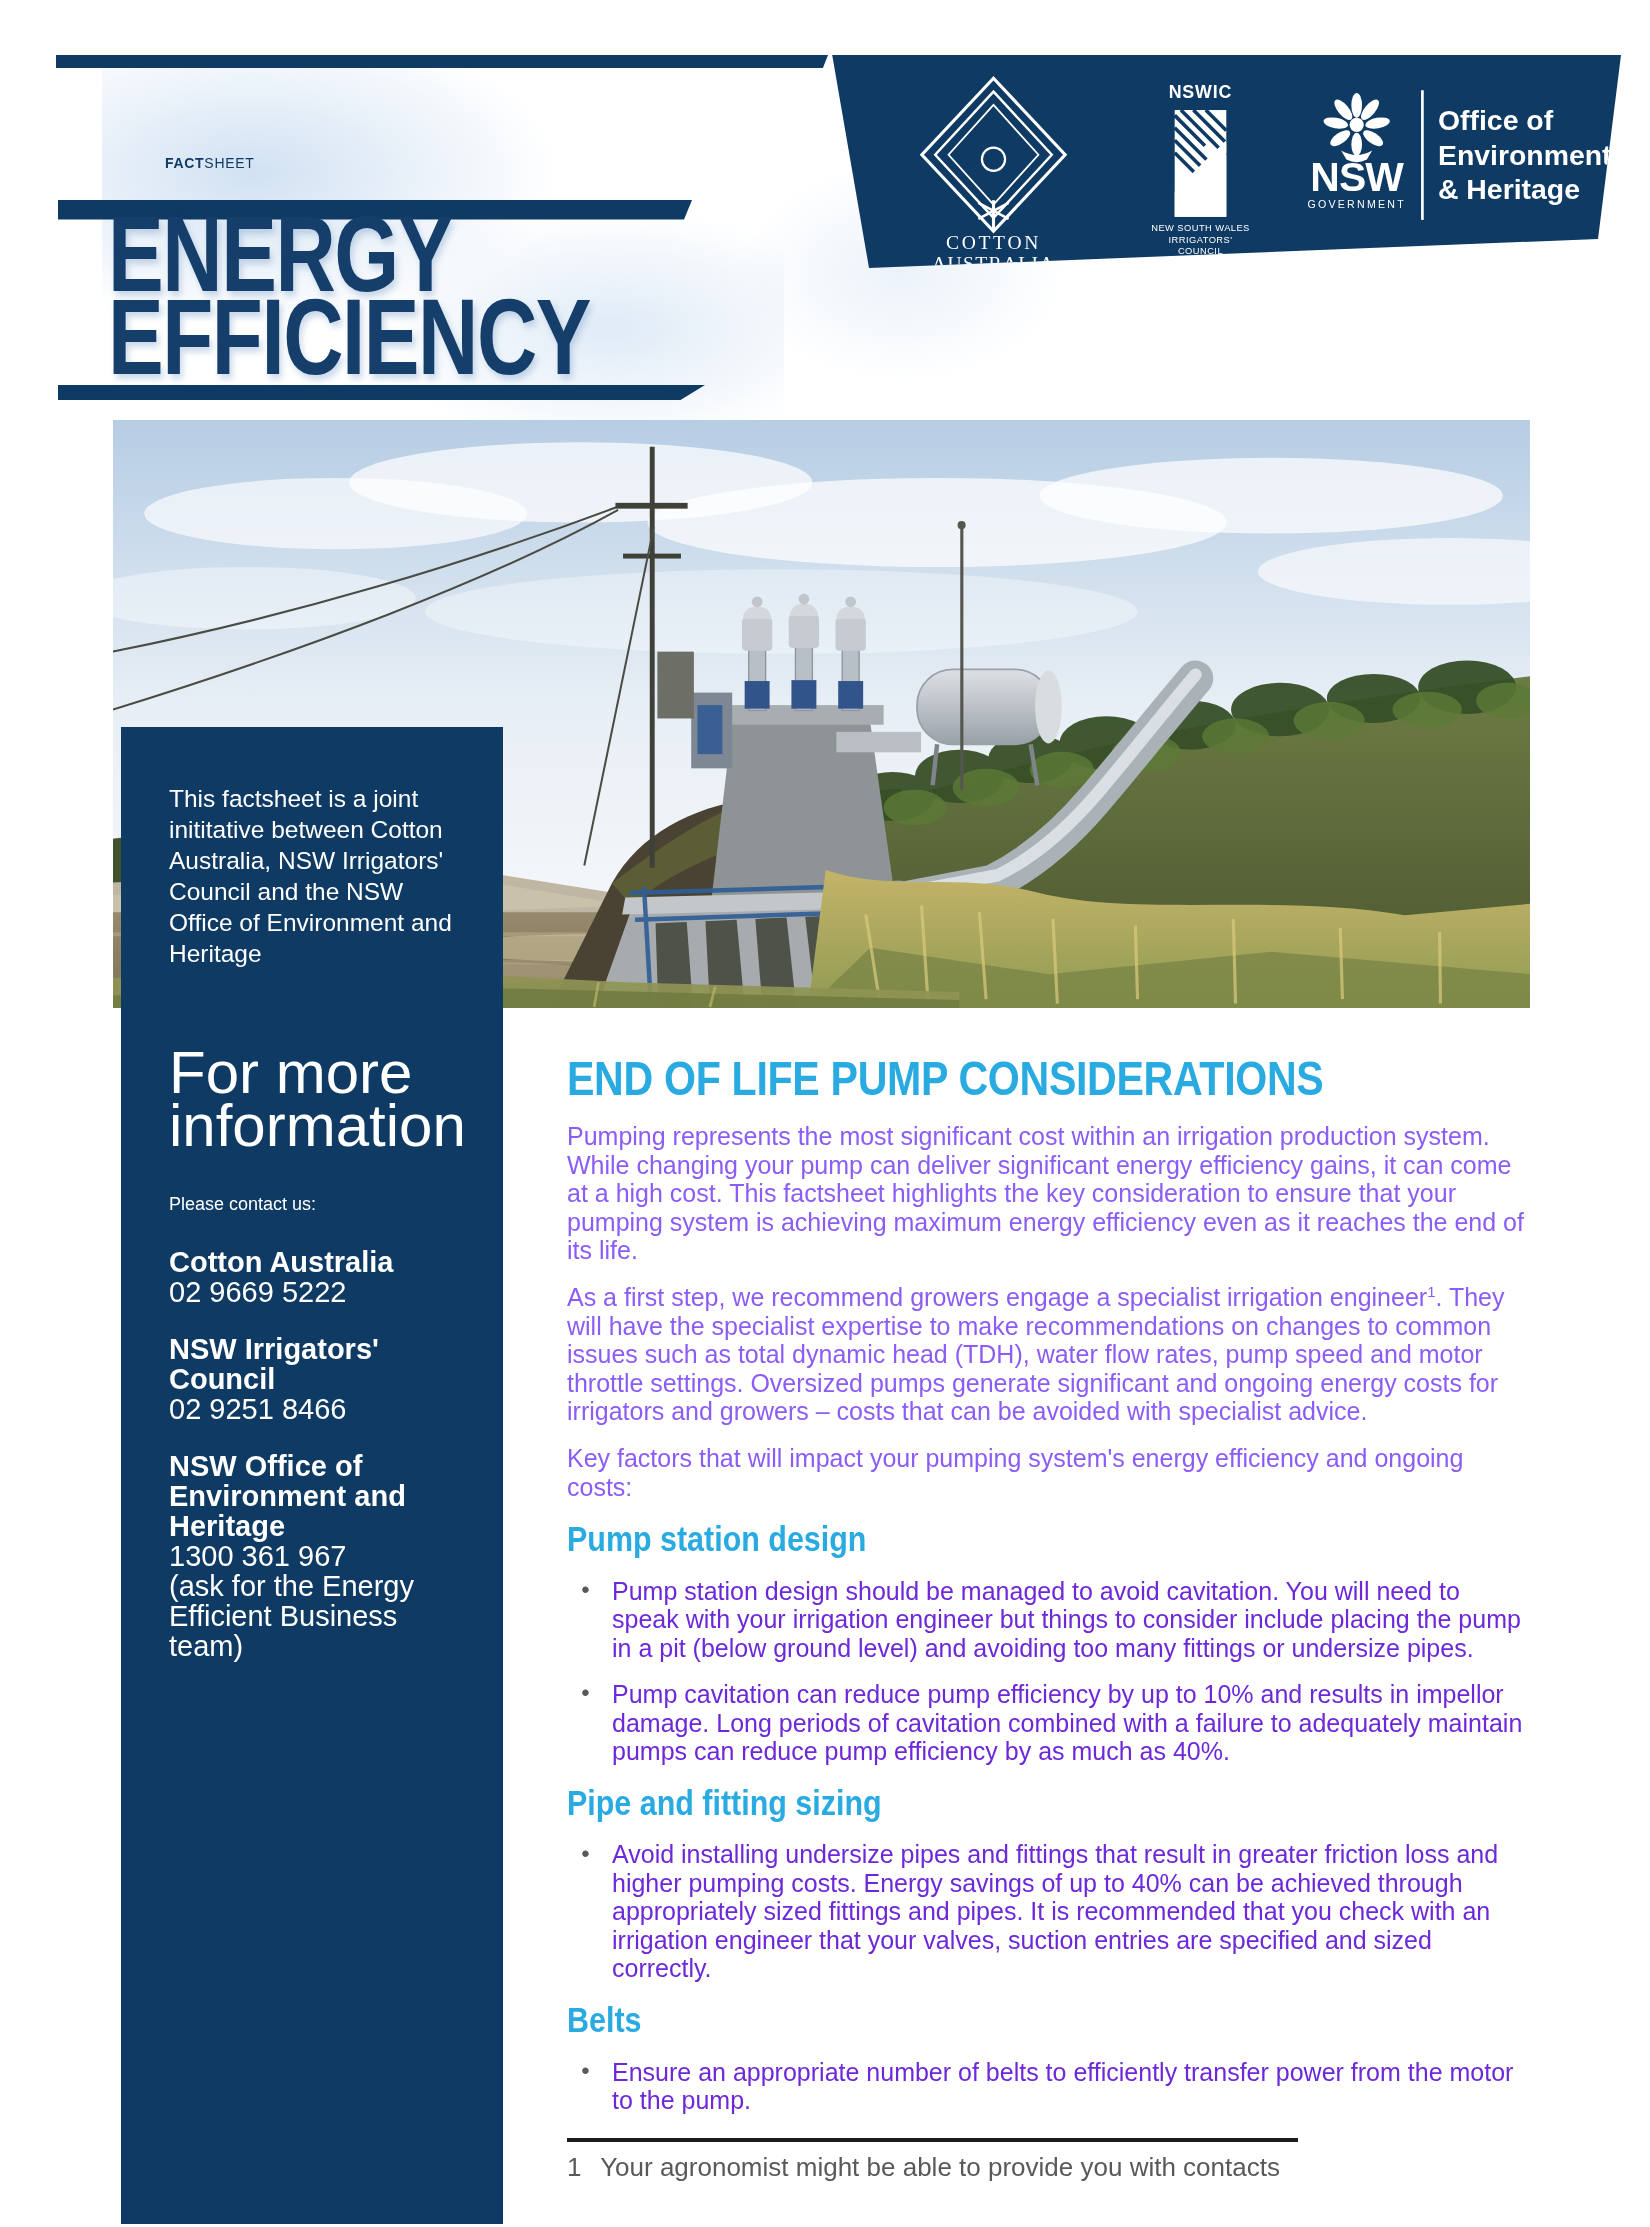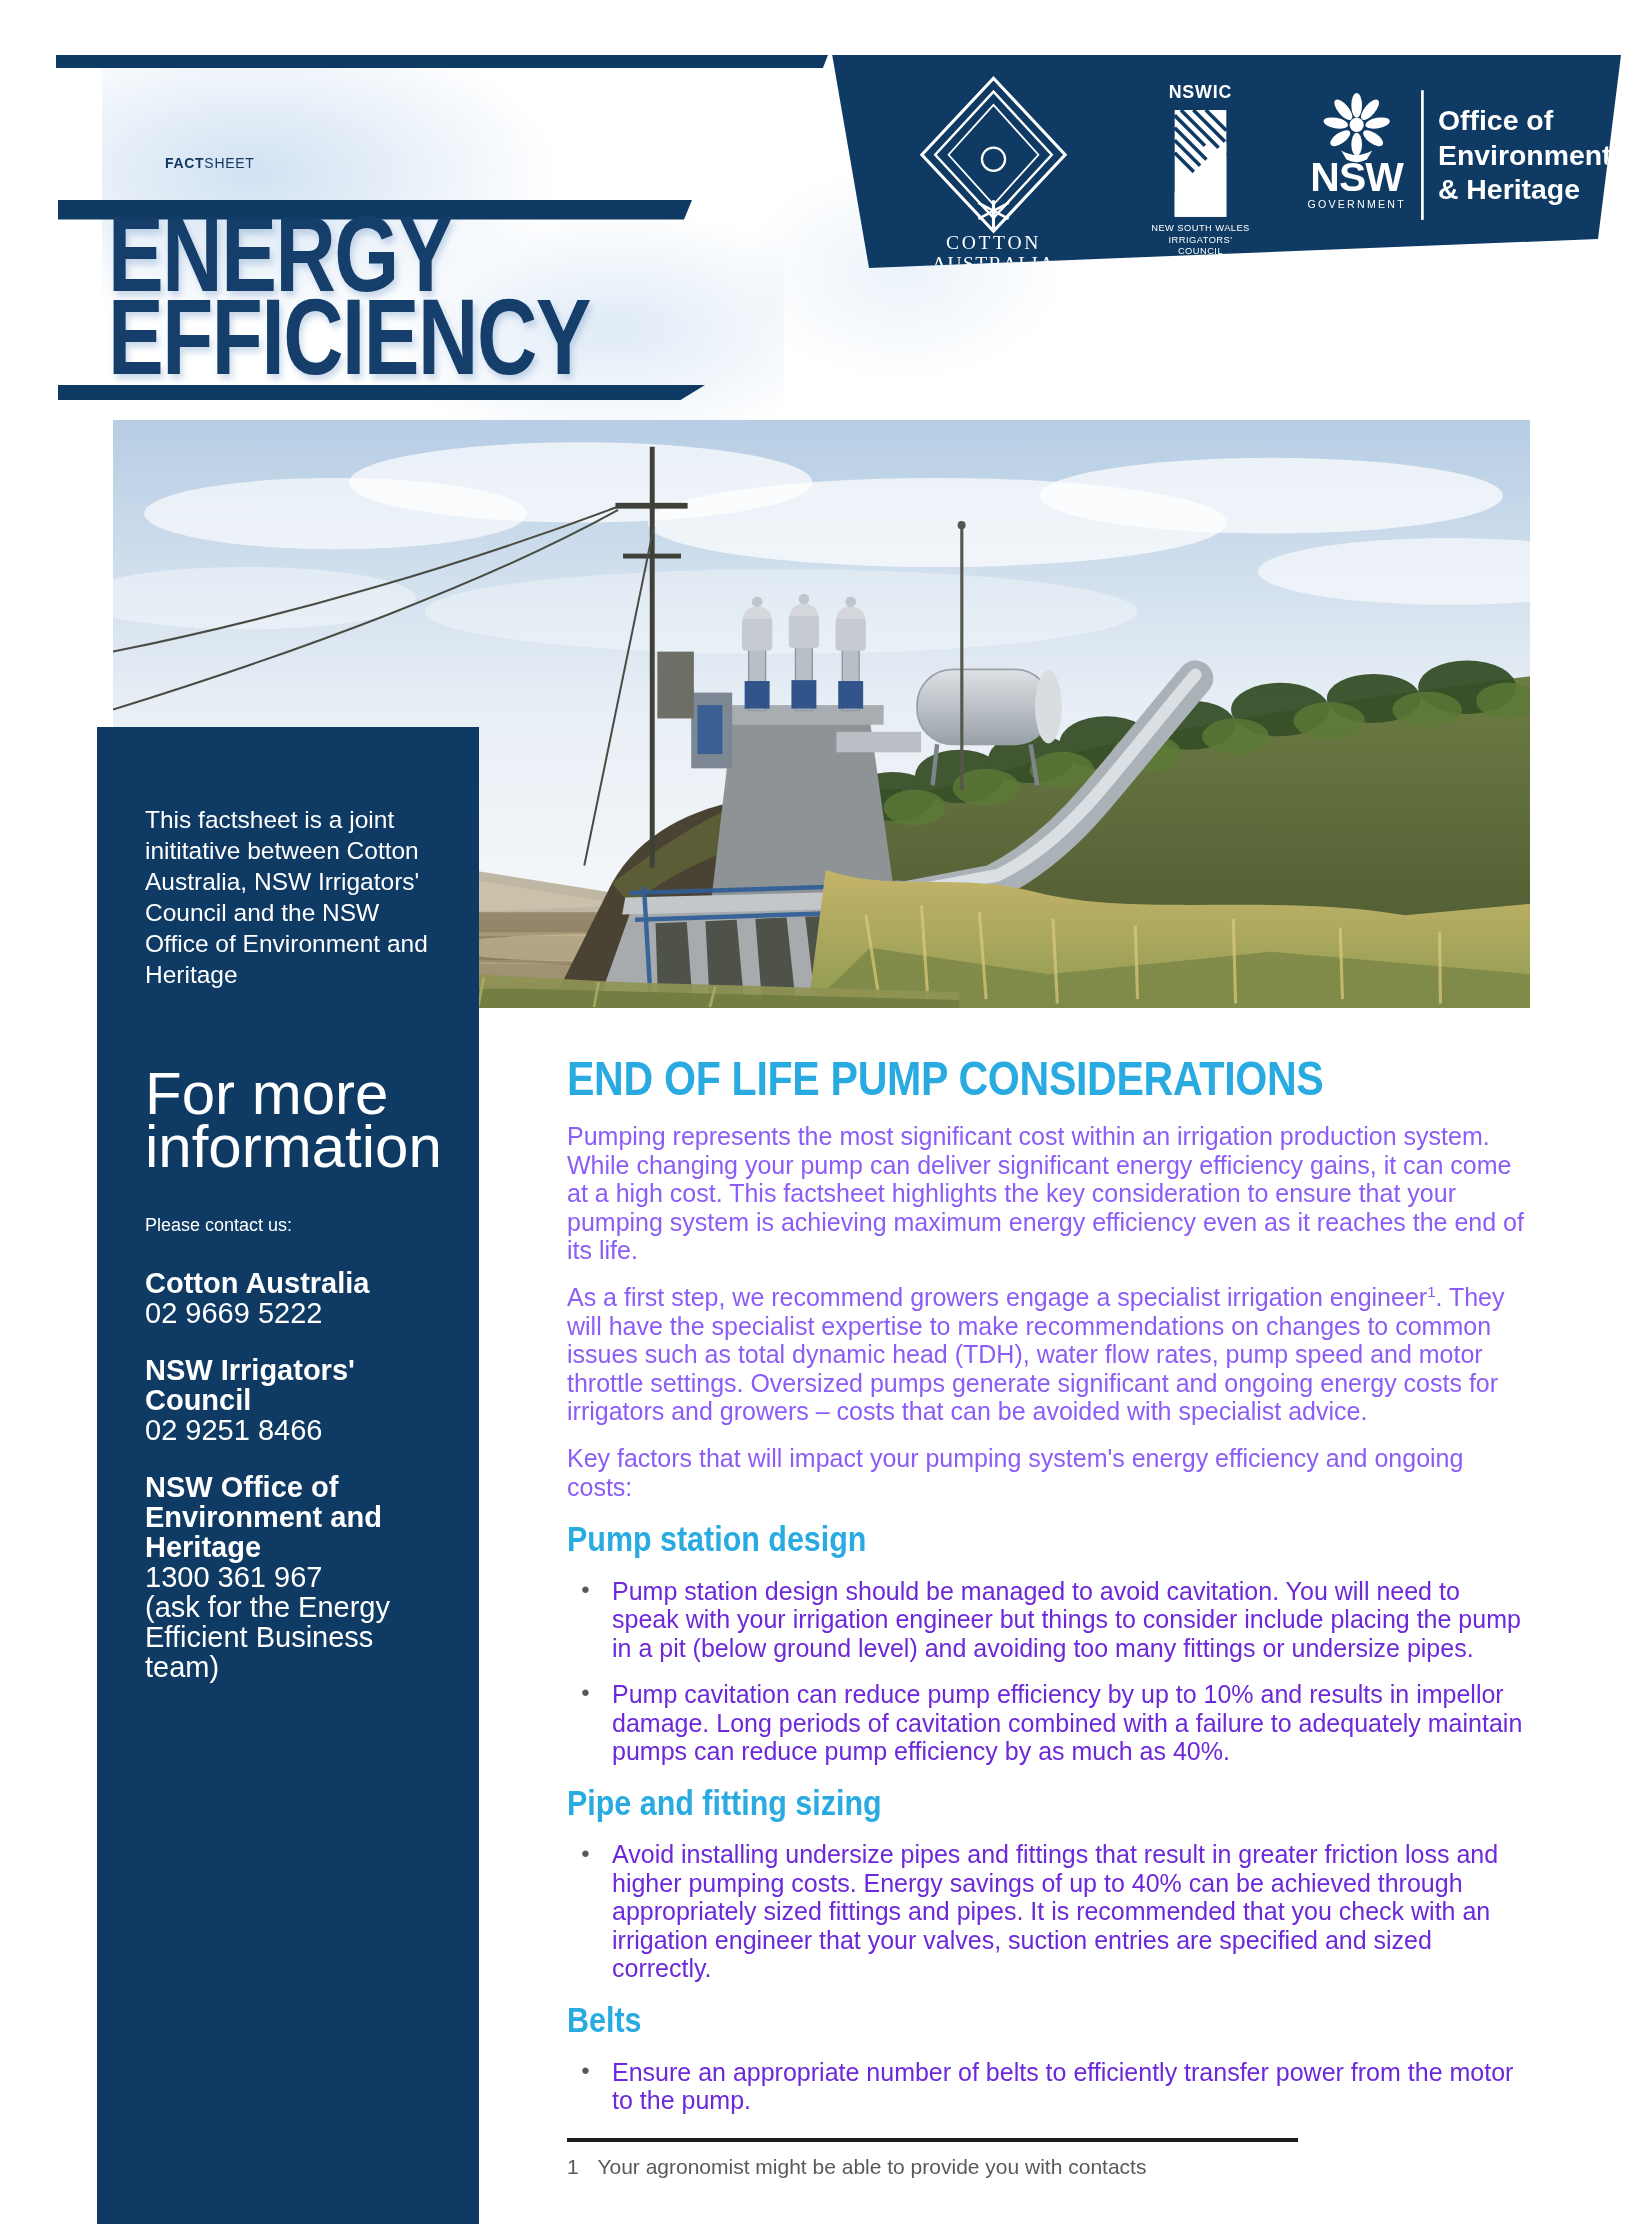--- a/index.html
+++ b/index.html
@@ -32,41 +32,41 @@
     background:#0e3a63;
     clip-path:polygon(6.2px 0px,795px 0px,772px 184px,43px 213px);}
   .logo-block svg{position:absolute;}
   .svg-cotton{left:76px;top:17px;width:183px;height:194px;}
   .svg-nswic{left:312px;top:23px;width:125px;height:178px;}
   .svg-nswgov{left:448px;top:29px;width:343px;height:151px;}
   
   .photo{position:absolute;left:113px;top:420px;width:1417px;height:588px;z-index:3;}
   .photo svg{display:block;width:100%;height:100%;}
   
-  .sidebar{position:absolute;left:97px;top:727px;width:382px;height:1497px;z-index:4;
-    background:#0e3a63;color:#ffffff;box-sizing:border-box;padding:77px 45px 0 48px;}
+  .sidebar{position:absolute;left:121px;top:727px;width:382px;height:1497px;z-index:4;
+    background:#0e3a63;color:#ffffff;box-sizing:border-box;padding:56px 45px 0 48px;}
   .initiative{font-size:24.5px;line-height:31px;margin:0 0 77px 0;}
   .sb-heading{font-size:60px;line-height:53px;font-weight:400;margin:0 0 38px 0;}
   .contact-intro{font-size:18px;line-height:29px;margin:0 0 28px 0;}
   .contact{margin:0 0 27px 0;font-size:29px;line-height:30px;}
   .contact .cname{font-weight:700;}
   
   .main{position:absolute;left:567px;top:1052px;width:966px;z-index:4;}
   .main h1{margin:0 0 17px 0;font-size:49px;line-height:53px;color:#29abe2;font-weight:700;
     transform:scaleX(.84);transform-origin:left top;white-space:nowrap;letter-spacing:-0.4px;}
   .main p{margin:0 0 18.7px 0;font-size:25px;line-height:28.5px;color:#8b5cf6;}
   .main p sup{font-size:60%;line-height:0;}
   .main h2{margin:9.8px 0 18.7px 0;font-size:35px;line-height:38px;color:#29abe2;font-weight:700;
     transform:scaleX(.87);transform-origin:left top;white-space:nowrap;}
   .main ul{list-style:none;margin:0;padding:0;}
   .main li{position:relative;padding-left:45px;margin:0 0 18px 0;font-size:25px;line-height:28.5px;
     color:#6d28d9;}
   .main li::before{content:"\2022";position:absolute;left:14.3px;top:-0.9px;font-size:24px;color:#59595b;}
   .fn-rule{width:731px;height:4px;background:#1d1d1f;margin:23px 0 13.4px 0;}
-  .footnote{font-size:21px;line-height:24px;color:#59595b;}
+  .footnote{font-size:26px;line-height:24px;color:#59595b;}
   .footnote .fn-mark{display:inline-block;margin-right:18.7px;}
 </style>
 </head>
 <body>
 
 <div class="page">
 
   <div class="wash1"></div>
   <div class="wash2"></div>
 

